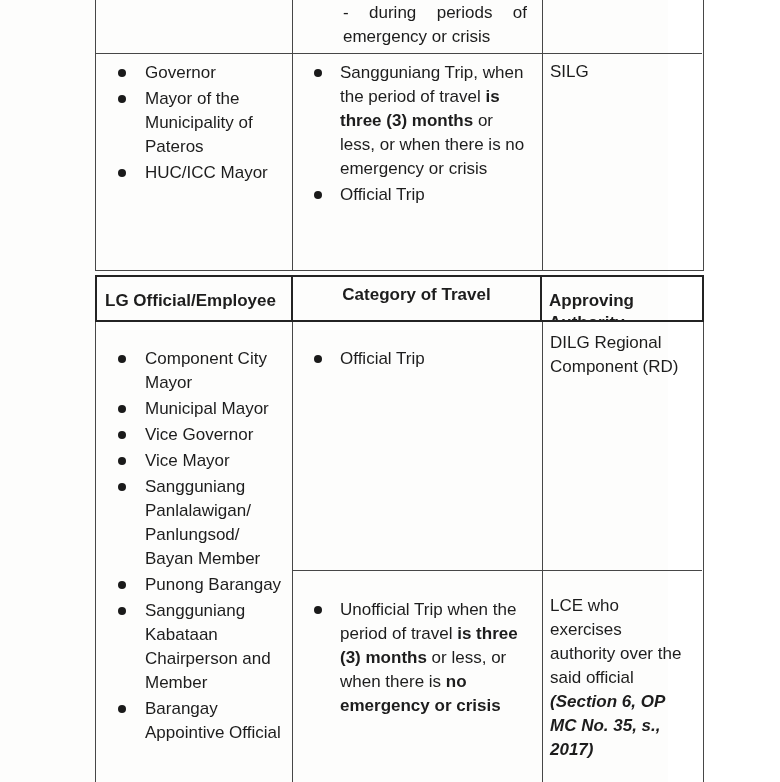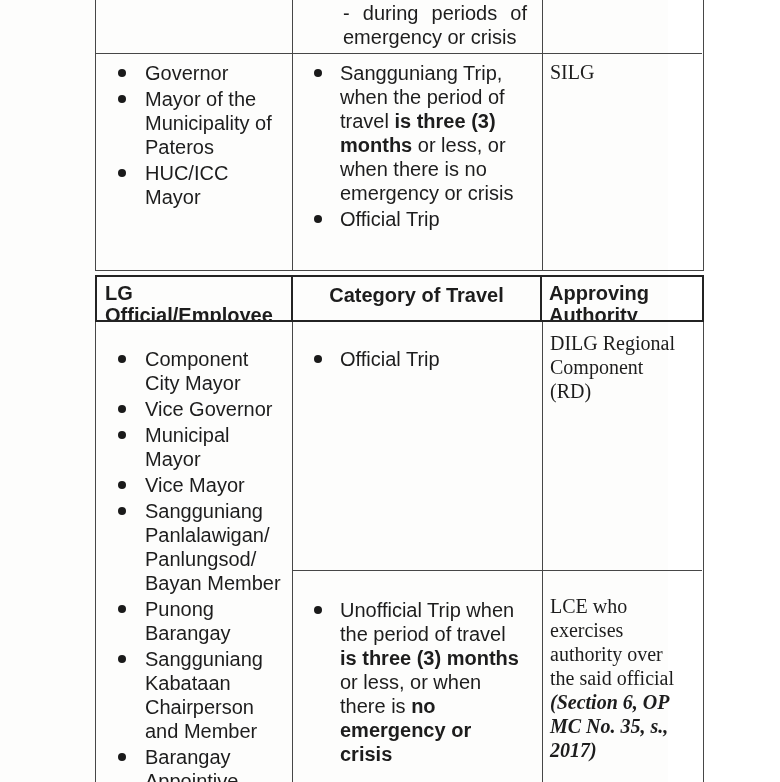--- a/index.html
+++ b/index.html
@@ -8,21 +8,21 @@
     font-family: "Liberation Sans", sans-serif;
     background: #ffffff;
     color: #1d1d1d;
     overflow: hidden;
   }
   .page {
     position: relative;
     width: 668px;
     height: 782px;
     background: #fdfdfc;
-    font-size: 20px;
+    font-size: 17px;
     line-height: 24px;
   }
   
   .sec {
     position: absolute;
     left: 95px;
     width: 609px;
     display: grid;
   }
   .sec-top {
@@ -49,21 +49,21 @@
     grid-template-rows: 249px 1fr;
   }
   .cell { overflow: hidden; }
   .b-r  { border-right: 1.5px solid #474747; }
   .b-r2 { border-right: 2px solid #232323; }
   .b-b  { border-bottom: 1.5px solid #474747; }
   .span-rows { grid-row: 1 / 3; }
   
   .hcell {
     font-weight: bold;
-    padding-top: 5px;
+    padding-top: 13px;
     line-height: 22px;
   }
   .hcell.c1 { padding-left: 8px; }
   .hcell.c2 { text-align: center; padding-top: 7px; }
   .hcell.c3 { padding-left: 7px; }
   
   .list { padding-top: 7px; }
   .sec-main .list { padding-top: 25px; }
   .li {
     display: flex;
@@ -86,21 +86,20 @@
   .carryover {
     padding: 1px 15px 0 50px;
   }
   .justline {
     display: block;
     text-align: justify;
     text-align-last: justify;
   }
   .authority-cell {
     padding: 6px 16px 0 7px;
-    font-family: Liberation Serif, serif;
   }
   .sec-main .authority-cell.r1 { padding-top: 9px; }
   .travel.r2 { padding-top: 27px; }
   .authority-cell.r2 { padding-top: 23px; }
   .citation {
     font-weight: bold;
     font-style: italic;
   }
   b { font-weight: bold; }
 </style>
@@ -155,25 +154,25 @@
 
   <section class="sec sec-main">
     <div class="cell b-r span-rows list officials">
 
     <div class="li">
         <span class="bullet"></span>
         <span class="li-text">Component City Mayor</span>
       </div>
         <div class="li">
         <span class="bullet"></span>
+        <span class="li-text">Municipal Mayor</span>
+      </div>
+        <div class="li">
+        <span class="bullet"></span>
         <span class="li-text">Vice Governor</span>
-      </div>
-        <div class="li">
-        <span class="bullet"></span>
-        <span class="li-text">Municipal Mayor</span>
       </div>
         <div class="li">
         <span class="bullet"></span>
         <span class="li-text">Vice Mayor</span>
       </div>
         <div class="li">
         <span class="bullet"></span>
         <span class="li-text">Sangguniang Panlalawigan/ Panlungsod/ Bayan Member</span>
       </div>
         <div class="li">

